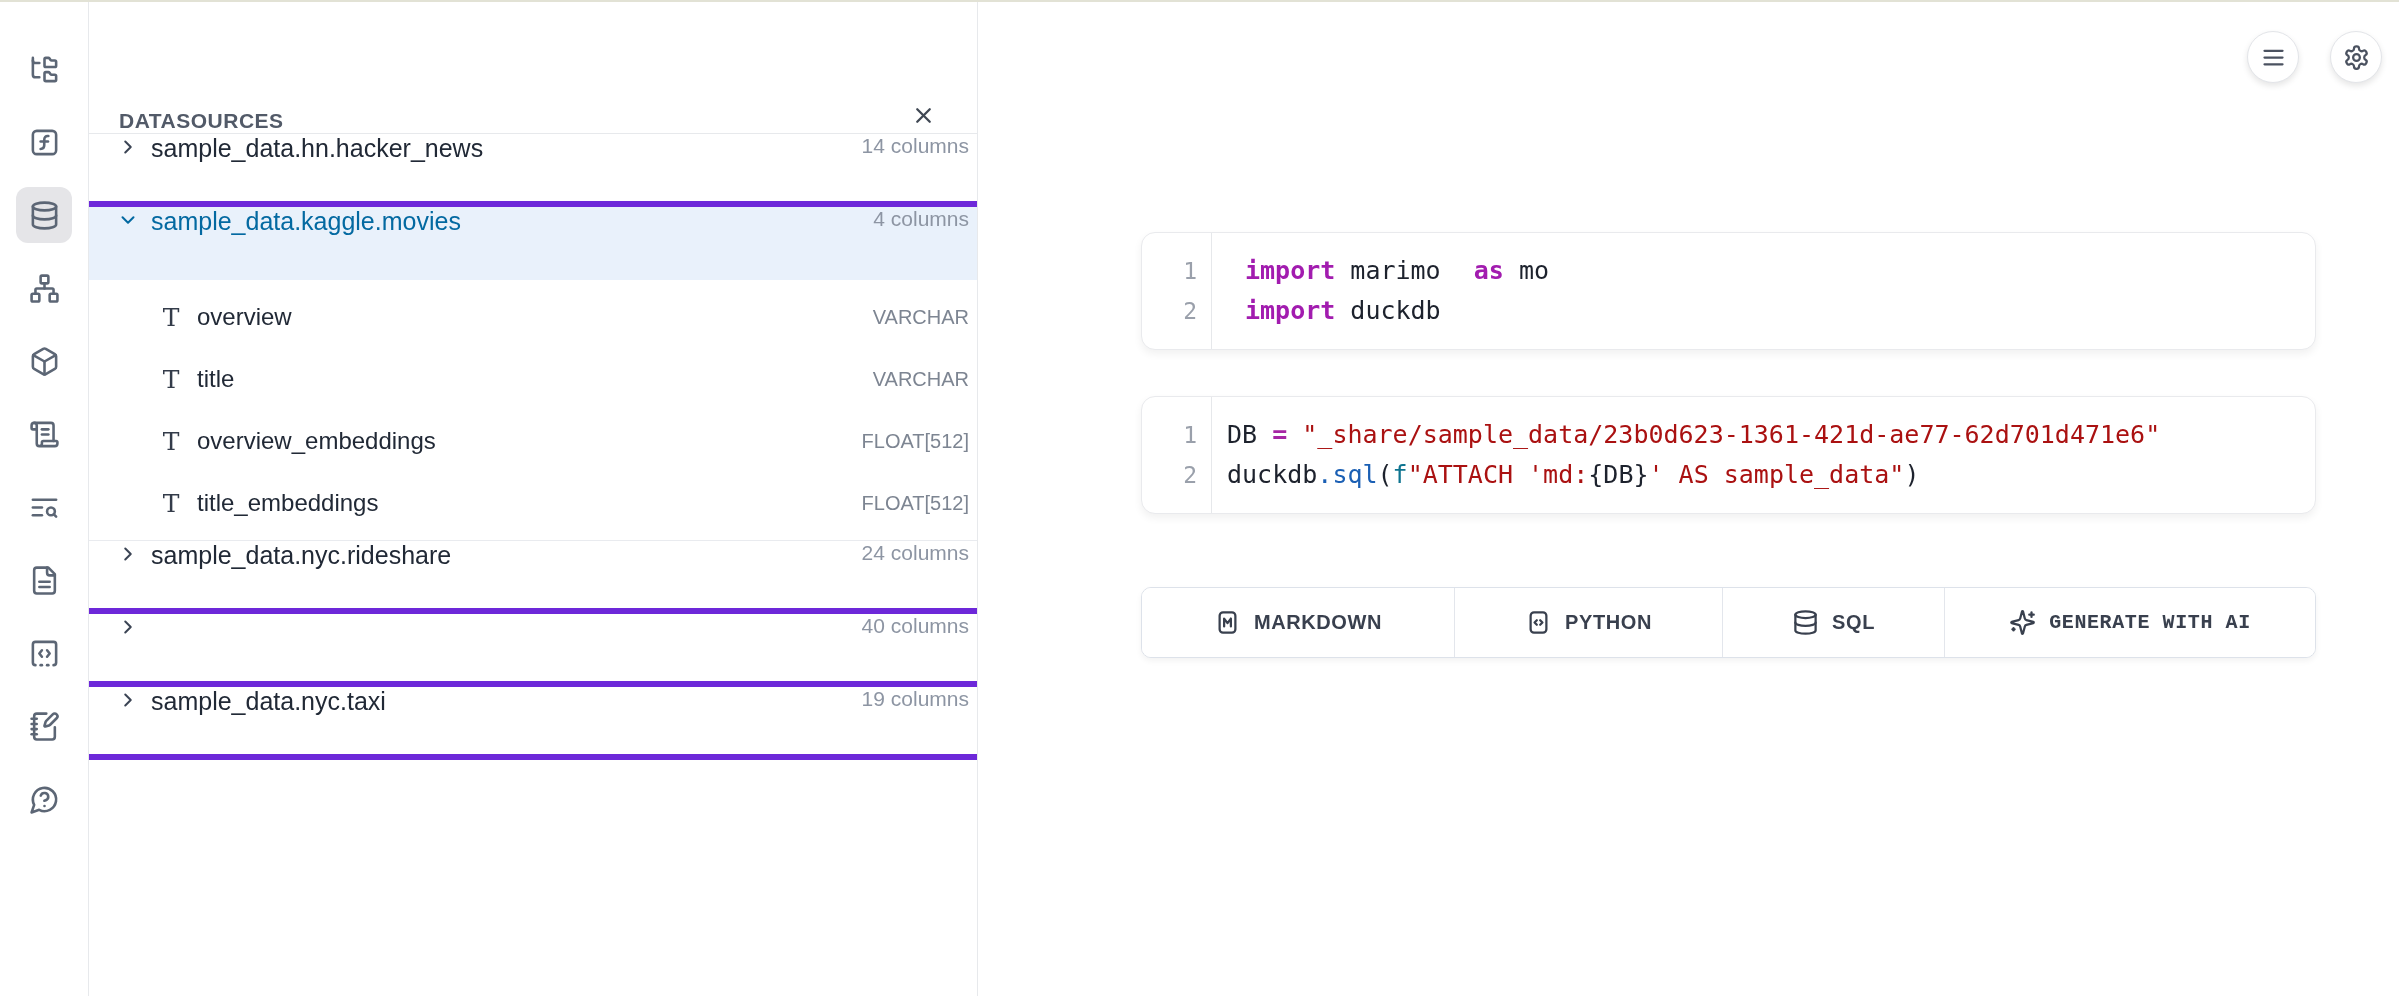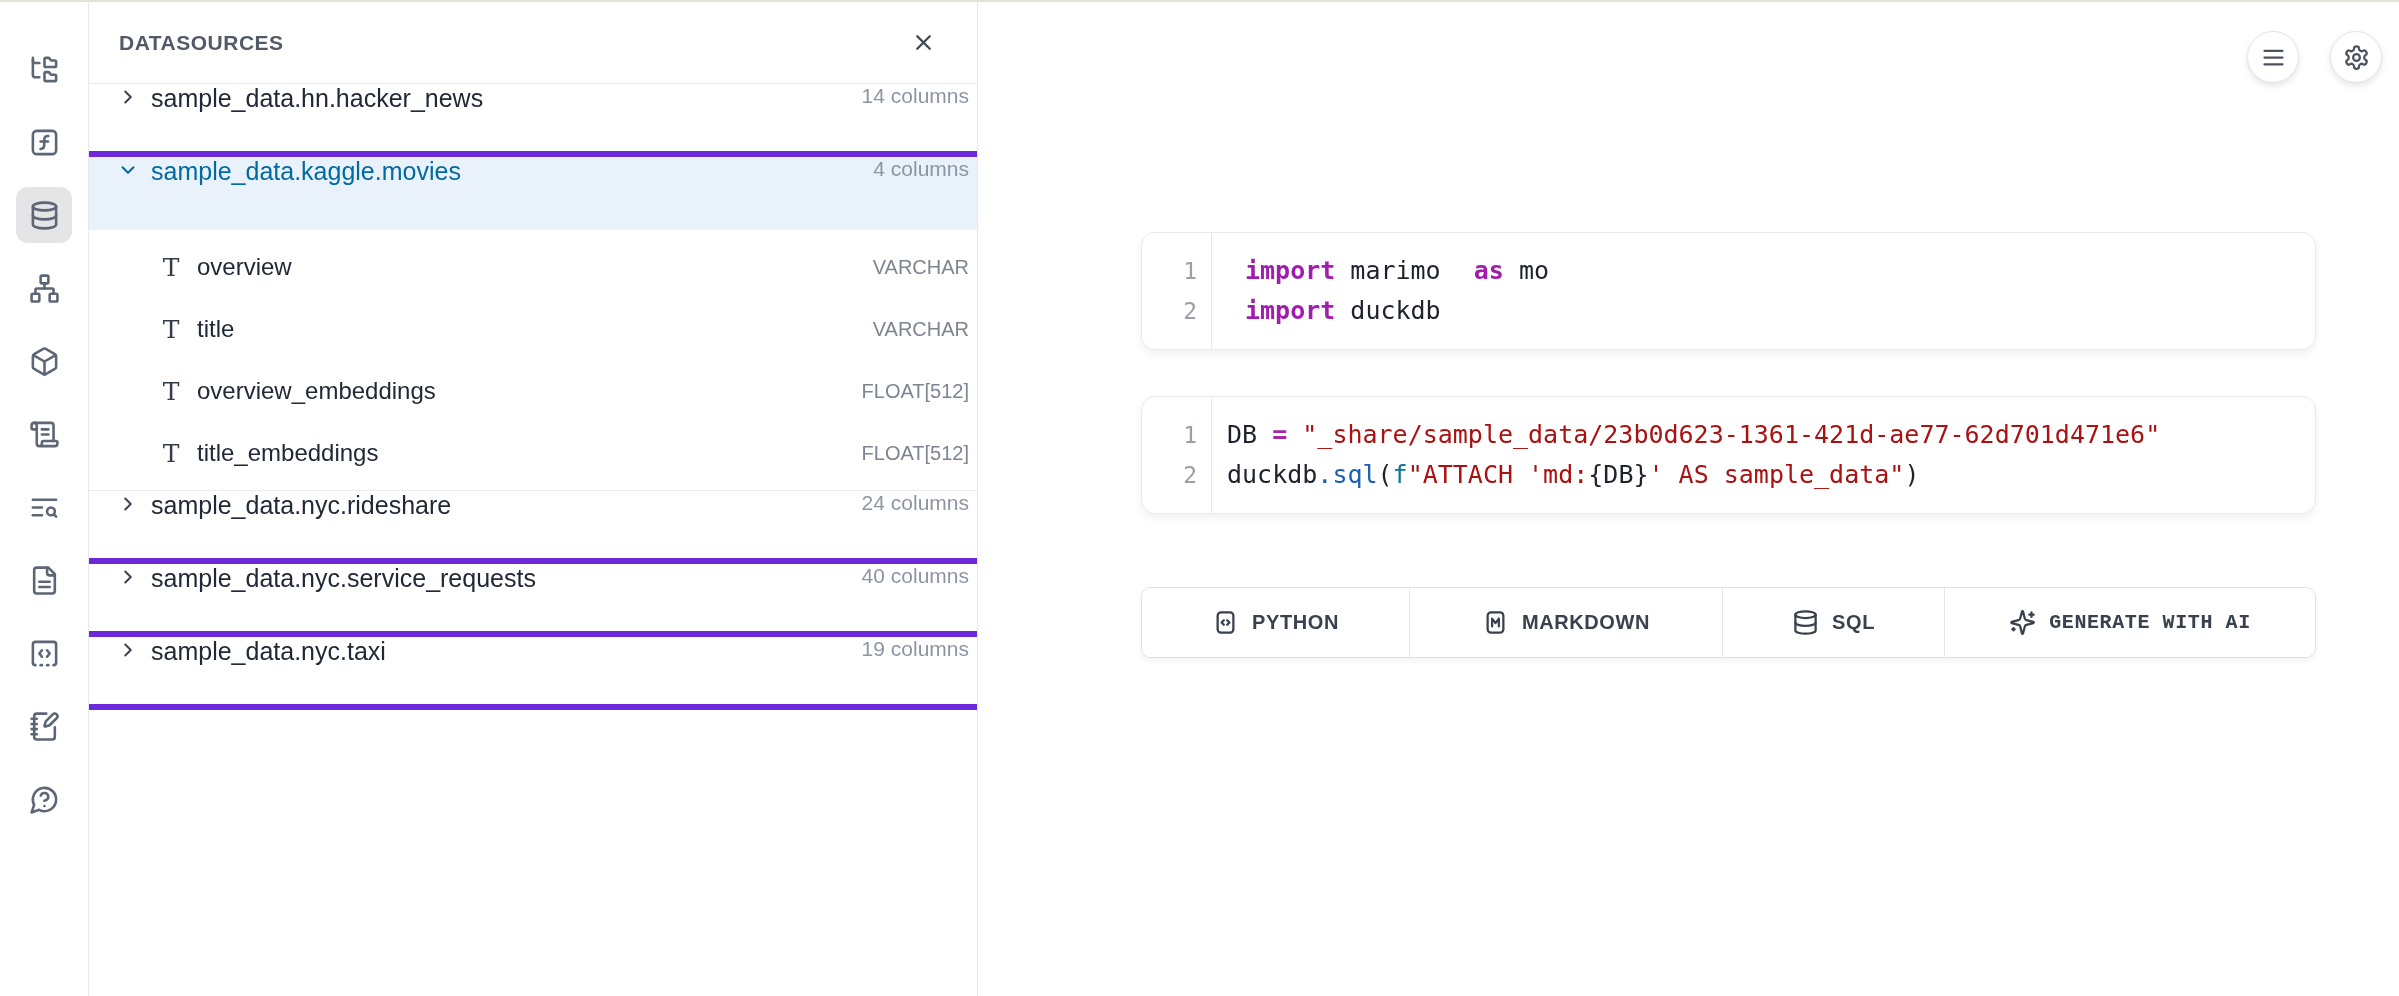--- a/index.html
+++ b/index.html
@@ -13,21 +13,21 @@
           border-right:1px solid #e7e9ec; display:flex; flex-direction:column; align-items:center;
           padding-top:39px; gap:17px; }
   .rail-btn { width:56px; height:56px; display:flex; align-items:center; justify-content:center;
               border-radius:12px; color:#5c6675; flex:0 0 auto; cursor:pointer; }
   .rail-btn.active { background:#e5e5e8; }
   .rail-btn svg { width:31px; height:31px; }
 
   
   .panel { position:absolute; left:89px; top:2px; bottom:0; width:889px; background:#fff;
            border-right:1px solid #e7e9ec; }
-  .panel-header { height:82px; display:flex; align-items:center; padding:0 36px 0 30px;
+  .panel-header { height:132px; display:flex; align-items:flex-end; padding:0 36px 0 30px;
                   border-bottom:1px solid #e7e9ec; }
   .panel-title { font-size:21px; font-weight:700; letter-spacing:0.5px; color:#525a68; }
   .close-btn { margin-left:auto; width:36px; height:36px; display:flex; align-items:center;
                justify-content:center; color:#3f4753; cursor:pointer; }
   .close-btn svg { width:25px; height:25px; }
 
   .search-row { height:68px; display:flex; align-items:center; gap:16px; padding-left:27px;
                 border-bottom:1px solid #e6eaf0; }
   .search-row svg { width:28px; height:28px; color:#717c8c; flex:0 0 auto; }
   .search-input { border:none; outline:none; flex:1; font-size:25px; color:#212936;
@@ -250,21 +250,20 @@
     <span class="t-name">sample_data.nyc.rideshare</span>
     <span class="t-cols">24 columns</span>
   </div>
       <div class="t-row">
     <span class="chev">
       <svg viewBox="0 0 24 24" fill="none" stroke="currentColor" stroke-width="2.2" stroke-linecap="round" stroke-linejoin="round">
             <path d="m9 18 6-6-6-6"></path>
           </svg>
     </span>
 
-    <span class="t-name">sample_data.nyc.service_requests</span>
     <span class="t-cols">40 columns</span>
   </div>
       <div class="t-row">
     <span class="chev">
       <svg viewBox="0 0 24 24" fill="none" stroke="currentColor" stroke-width="2.2" stroke-linecap="round" stroke-linejoin="round">
             <path d="m9 18 6-6-6-6"></path>
           </svg>
     </span>
 
     <span class="t-name">sample_data.nyc.taxi</span>
@@ -300,34 +299,34 @@
       <div class="cell">
         <div class="gutter">
           <div>1</div>
           <div>2</div>
         </div>
         <div class="code"><div class="code-line"><span class="tk-def">DB </span><span class="tk-op">=</span><span class="tk-def"> </span><span class="tk-str">"_share/sample_data/23b0d623-1361-421d-ae77-62d701d471e6"</span></div><div class="code-line"><span class="tk-def">duckdb</span><span class="tk-fn">.</span><span class="tk-fn">sql</span><span class="tk-def">(</span><span class="tk-fstr">f</span><span class="tk-str">"ATTACH 'md:</span><span class="tk-def">{DB}</span><span class="tk-str">' AS sample_data"</span><span class="tk-def">)</span></div></div>
       </div>
     </div>
 
   <div class="add-bar">
+    <div class="add-btn w-markdown">
+      <svg viewBox="0 0 24 24" fill="none" stroke="currentColor" stroke-width="2" stroke-linecap="round" stroke-linejoin="round">
+          <rect x="5" y="3" width="14" height="18" rx="3"></rect>
+          <path d="M9 15.5v-7l3 4 3-4v7"></path>
+        </svg>
+      <span class="add-label">MARKDOWN</span>
+    </div>
     <div class="add-btn w-python">
       <svg viewBox="0 0 24 24" fill="none" stroke="currentColor" stroke-width="2" stroke-linecap="round" stroke-linejoin="round">
           <rect x="5" y="3" width="14" height="18" rx="3"></rect>
           <path d="m10.5 10-2 2 2 2"></path>
           <path d="m13.5 10 2 2-2 2"></path>
         </svg>
       <span class="add-label">PYTHON</span>
-    </div>
-    <div class="add-btn w-markdown">
-      <svg viewBox="0 0 24 24" fill="none" stroke="currentColor" stroke-width="2" stroke-linecap="round" stroke-linejoin="round">
-          <rect x="5" y="3" width="14" height="18" rx="3"></rect>
-          <path d="M9 15.5v-7l3 4 3-4v7"></path>
-        </svg>
-      <span class="add-label">MARKDOWN</span>
     </div>
     <div class="add-btn w-sql">
       <svg viewBox="0 0 24 24" fill="none" stroke="currentColor" stroke-width="2" stroke-linecap="round" stroke-linejoin="round">
           <ellipse cx="12" cy="5" rx="9" ry="3"></ellipse>
           <path d="M3 5v14a9 3 0 0 0 18 0V5"></path>
           <path d="M3 12a9 3 0 0 0 18 0"></path>
         </svg>
       <span class="add-label">SQL</span>
     </div>
     <div class="add-btn w-ai">

